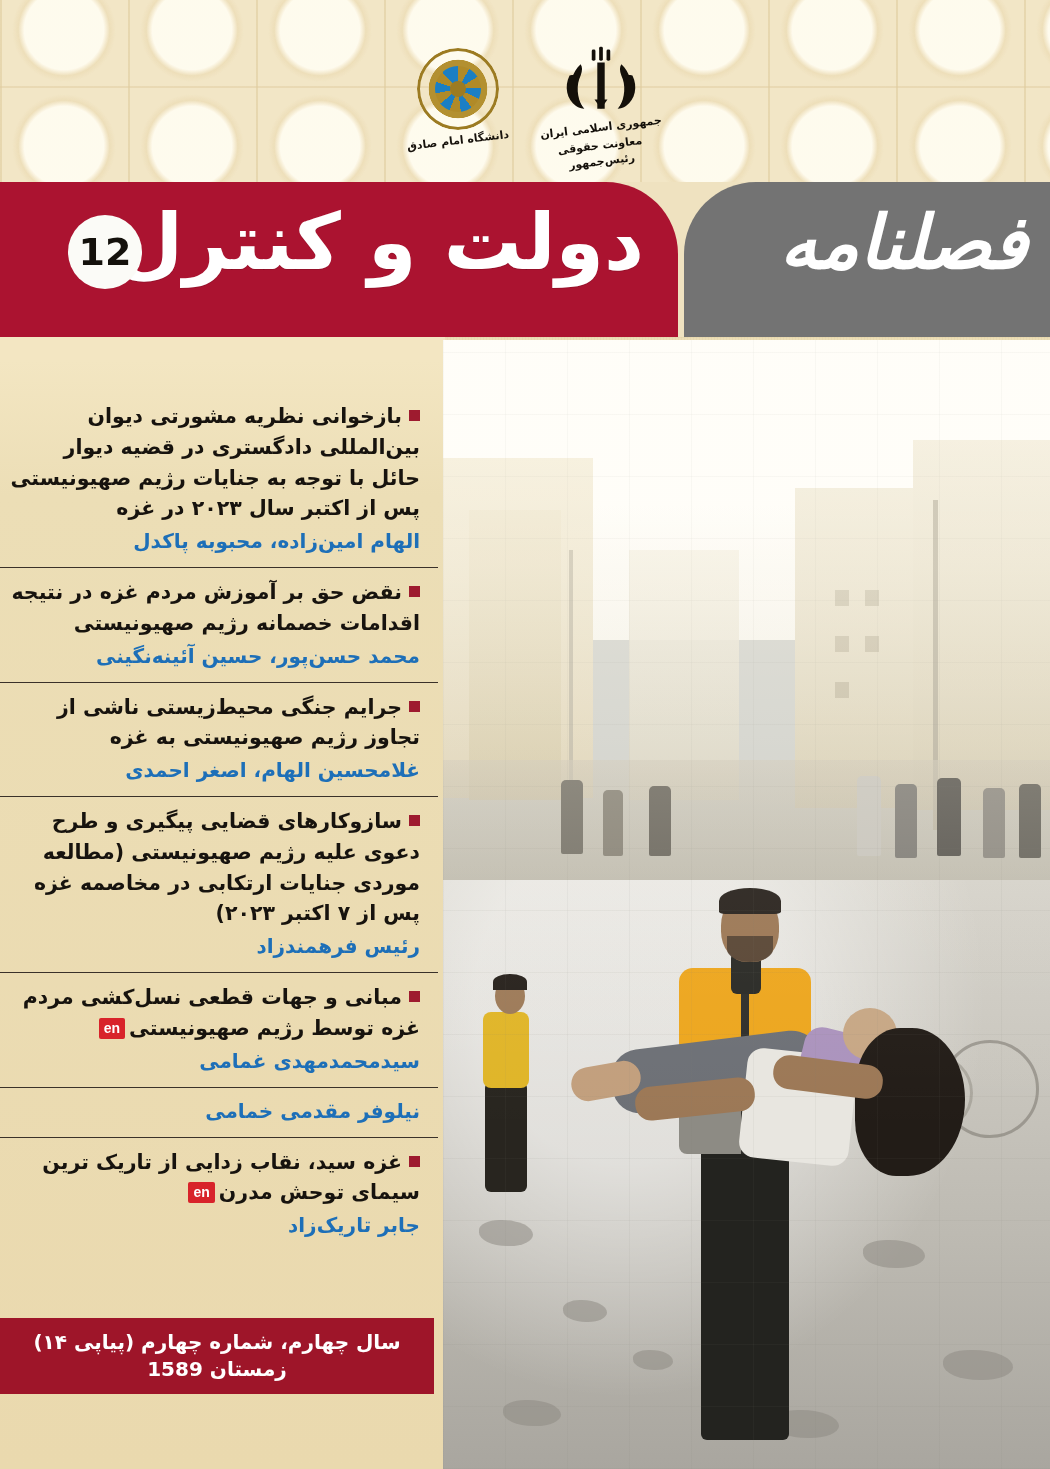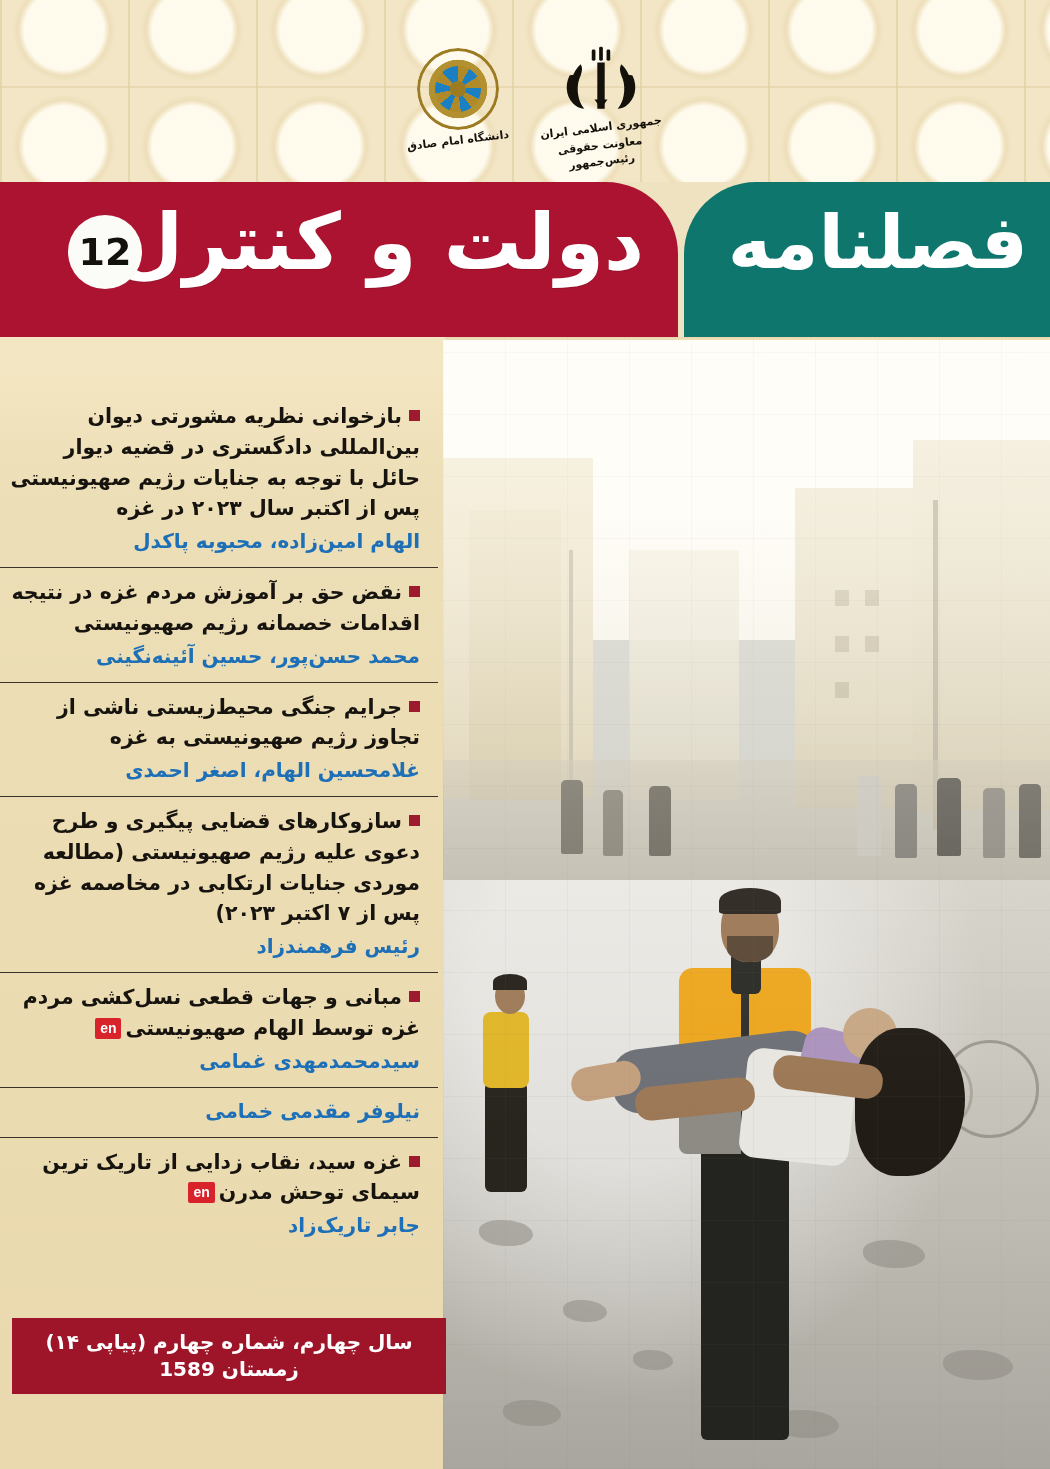--- a/index.html
+++ b/index.html
@@ -63,22 +63,23 @@
   .iran-caption .l2{display:block;transform:rotate(-7deg);margin-top:2px;}
 
   
   #band-red{
     position:absolute;left:0;top:182px;width:678px;height:155px;
     background:#ab1330;
     border-top-right-radius:72px;
   }
   #band-dark{
     position:absolute;left:684px;top:182px;width:366px;height:155px;
-    background:#0f766e;
+    background:#737373;
     border-top-left-radius:72px;
+    font-style:italic;
   }
   #title-main{
     position:absolute;right:34px;top:16px;
     color:#ffffff;font-size:78px;font-weight:700;line-height:1.15;
     white-space:nowrap;text-shadow:0 1px 0 rgba(0,0,0,.12);
   }
   #issue-badge{
     position:absolute;left:68px;top:215px;width:74px;height:74px;border-radius:50%;
     background:#fbfbf7;color:#14110c;
     display:flex;align-items:center;justify-content:center;
@@ -183,21 +184,21 @@
     font-size:14px;font-weight:700;line-height:1;
     padding:3px 5px 4px 5px;border-radius:2px;vertical-align:2px;
     margin:0 4px;direction:ltr;
   }
   .e-authors{
     font-size:20px;line-height:1.45;font-weight:700;color:#1d6fb8;margin:0;
   }
 
   
   #footer-band{
-    position:absolute;left:12px;top:1318px;width:434px;height:76px;
+    position:absolute;left:0;top:1318px;width:434px;height:76px;
     background:#9e1529;color:#ffffff;
     display:flex;flex-direction:column;align-items:center;justify-content:center;
     text-align:center;direction:rtl;
   }
   #footer-band .f1{font-size:20px;font-weight:700;line-height:1.35;}
   #footer-band .f2{font-size:20px;font-weight:700;line-height:1.35;}
 </style>
 </head>
 <body>
 
@@ -329,21 +330,21 @@
       <p class="e-title"><span class="bullet"></span><span>جرایم جنگی محیط‌زیستی ناشی از تجاوز رژیم صهیونیستی به غزه</span></p>
       <p class="e-authors">غلامحسین الهام، اصغر احمدی</p>
     </div>
 
     <div class="entry">
       <p class="e-title"><span class="bullet"></span><span>سازوکارهای قضایی پیگیری و طرح دعوی علیه رژیم صهیونیستی (مطالعه موردی جنایات ارتکابی در مخاصمه غزه پس از ۷ اکتبر ۲۰۲۳)</span></p>
       <p class="e-authors">رئیس فرهمندزاد</p>
     </div>
 
     <div class="entry">
-      <p class="e-title"><span class="bullet"></span><span>مبانی و جهات قطعی نسل‌کشی مردم غزه توسط الهام صهیونیستی</span><span class="enbadge">en</span></p>
+      <p class="e-title"><span class="bullet"></span><span>مبانی و جهات قطعی نسل‌کشی مردم غزه توسط رژیم صهیونیستی</span><span class="enbadge">en</span></p>
       <p class="e-authors">سیدمحمدمهدی غمامی</p>
     </div>
 
     <div class="entry">
       <p class="e-authors">نیلوفر مقدمی خمامی</p>
     </div>
 
     <div class="entry">
       <p class="e-title"><span class="bullet"></span><span>غزه سید، نقاب زدایی از تاریک ترین سیمای توحش مدرن</span><span class="enbadge">en</span></p>
       <p class="e-authors">جابر تاریک‌زاد</p>

